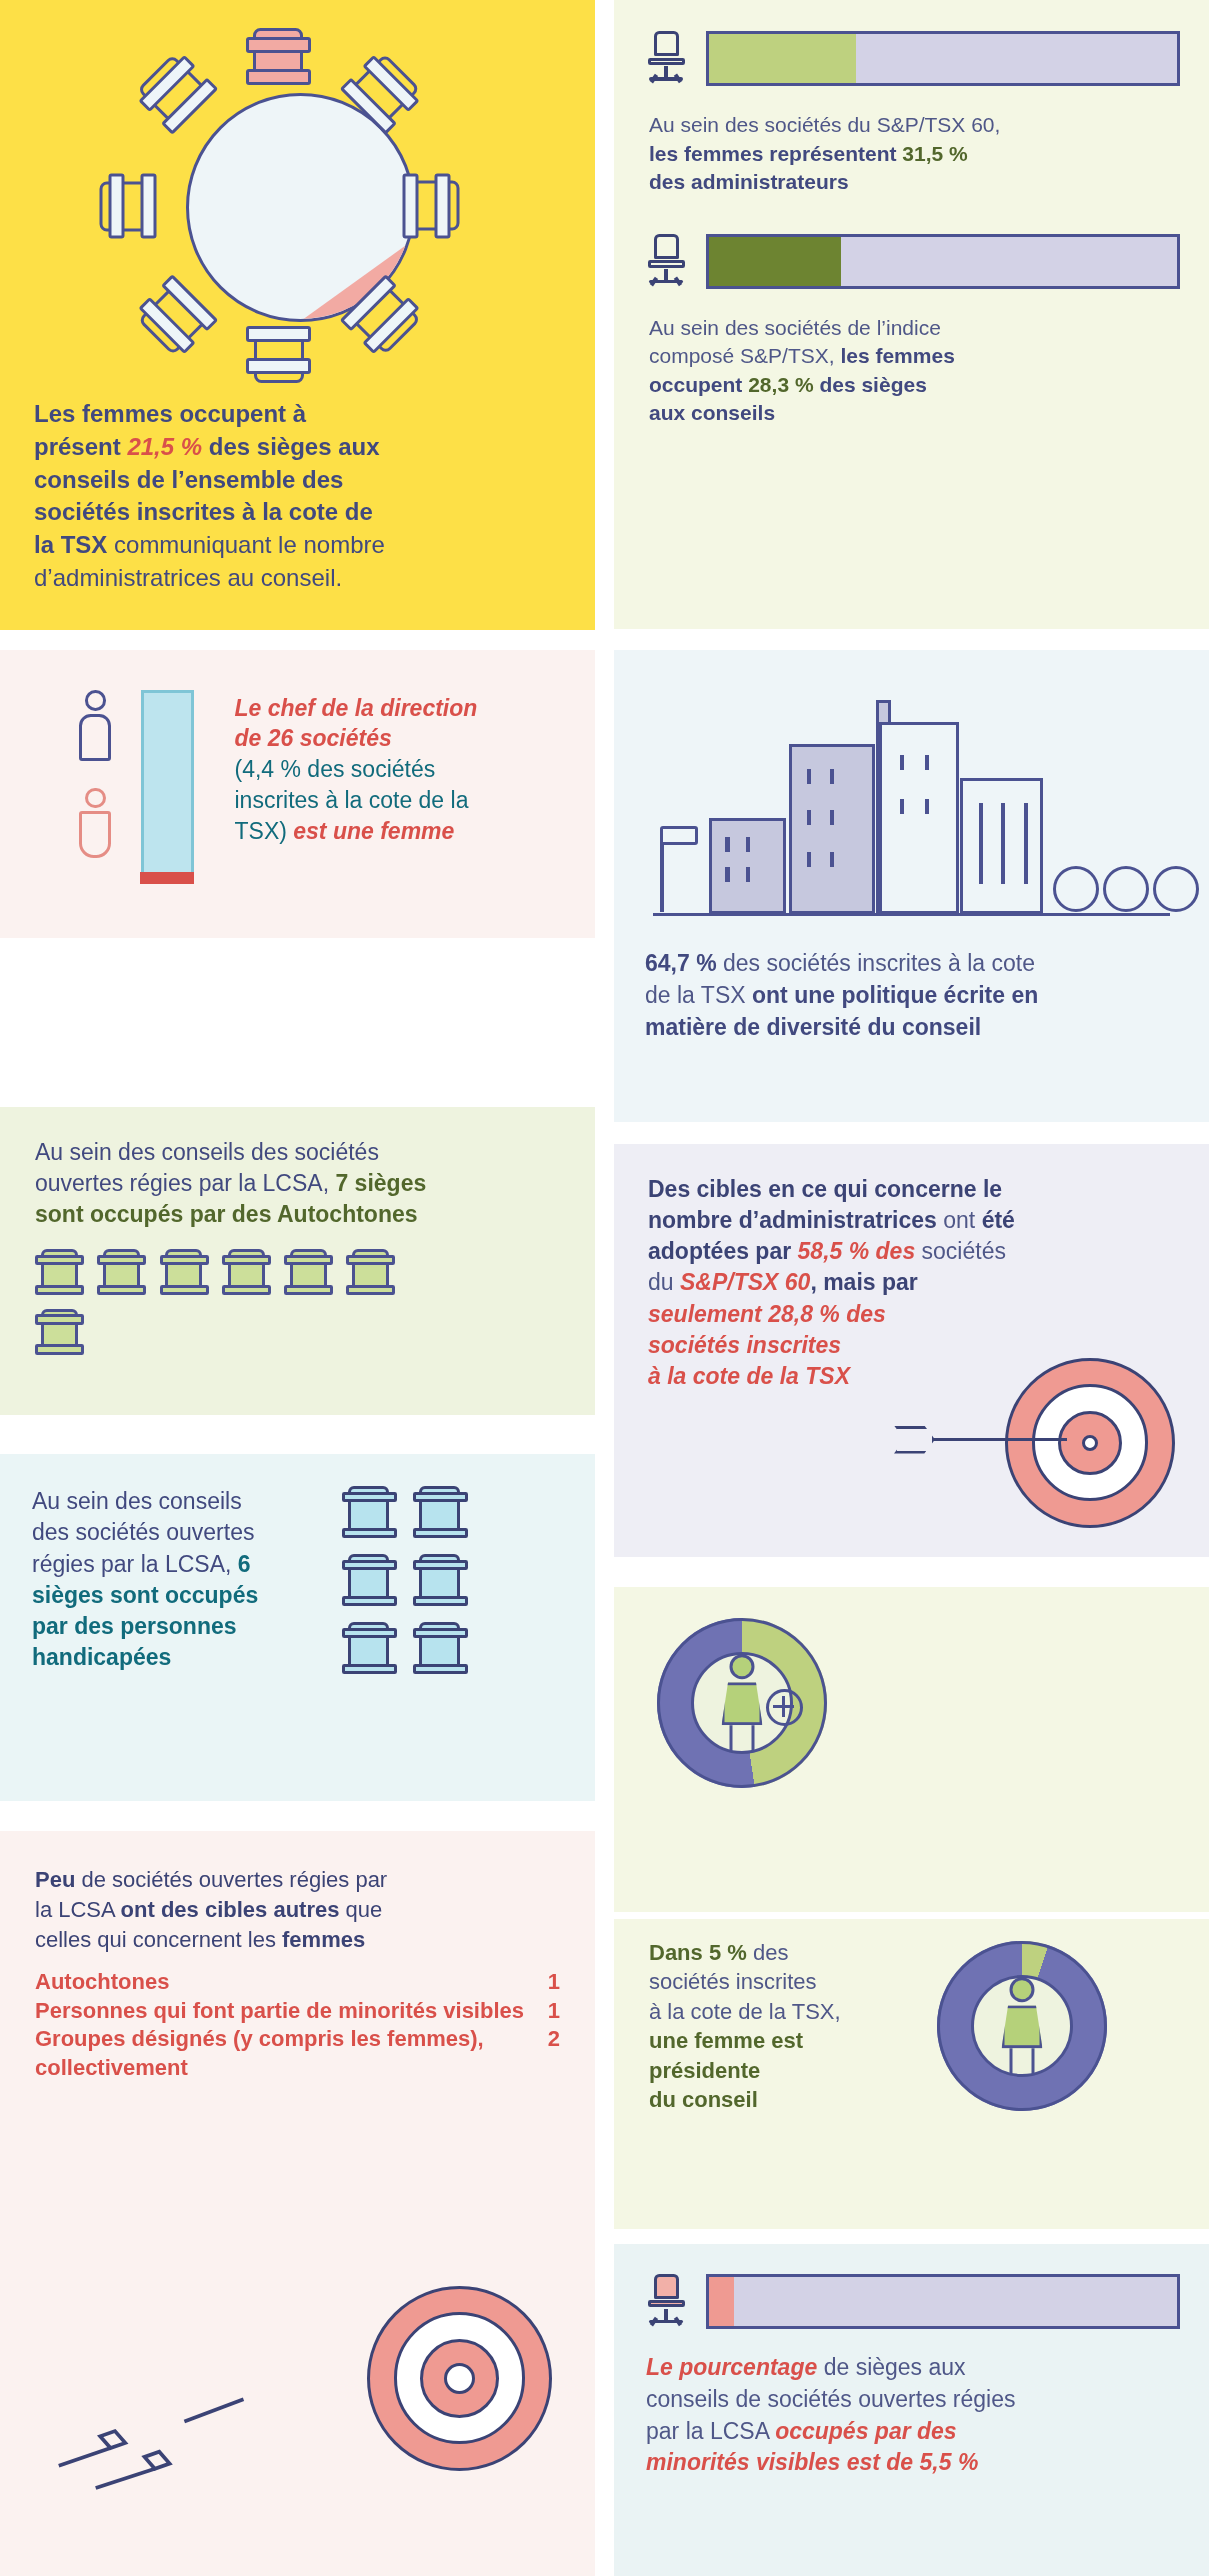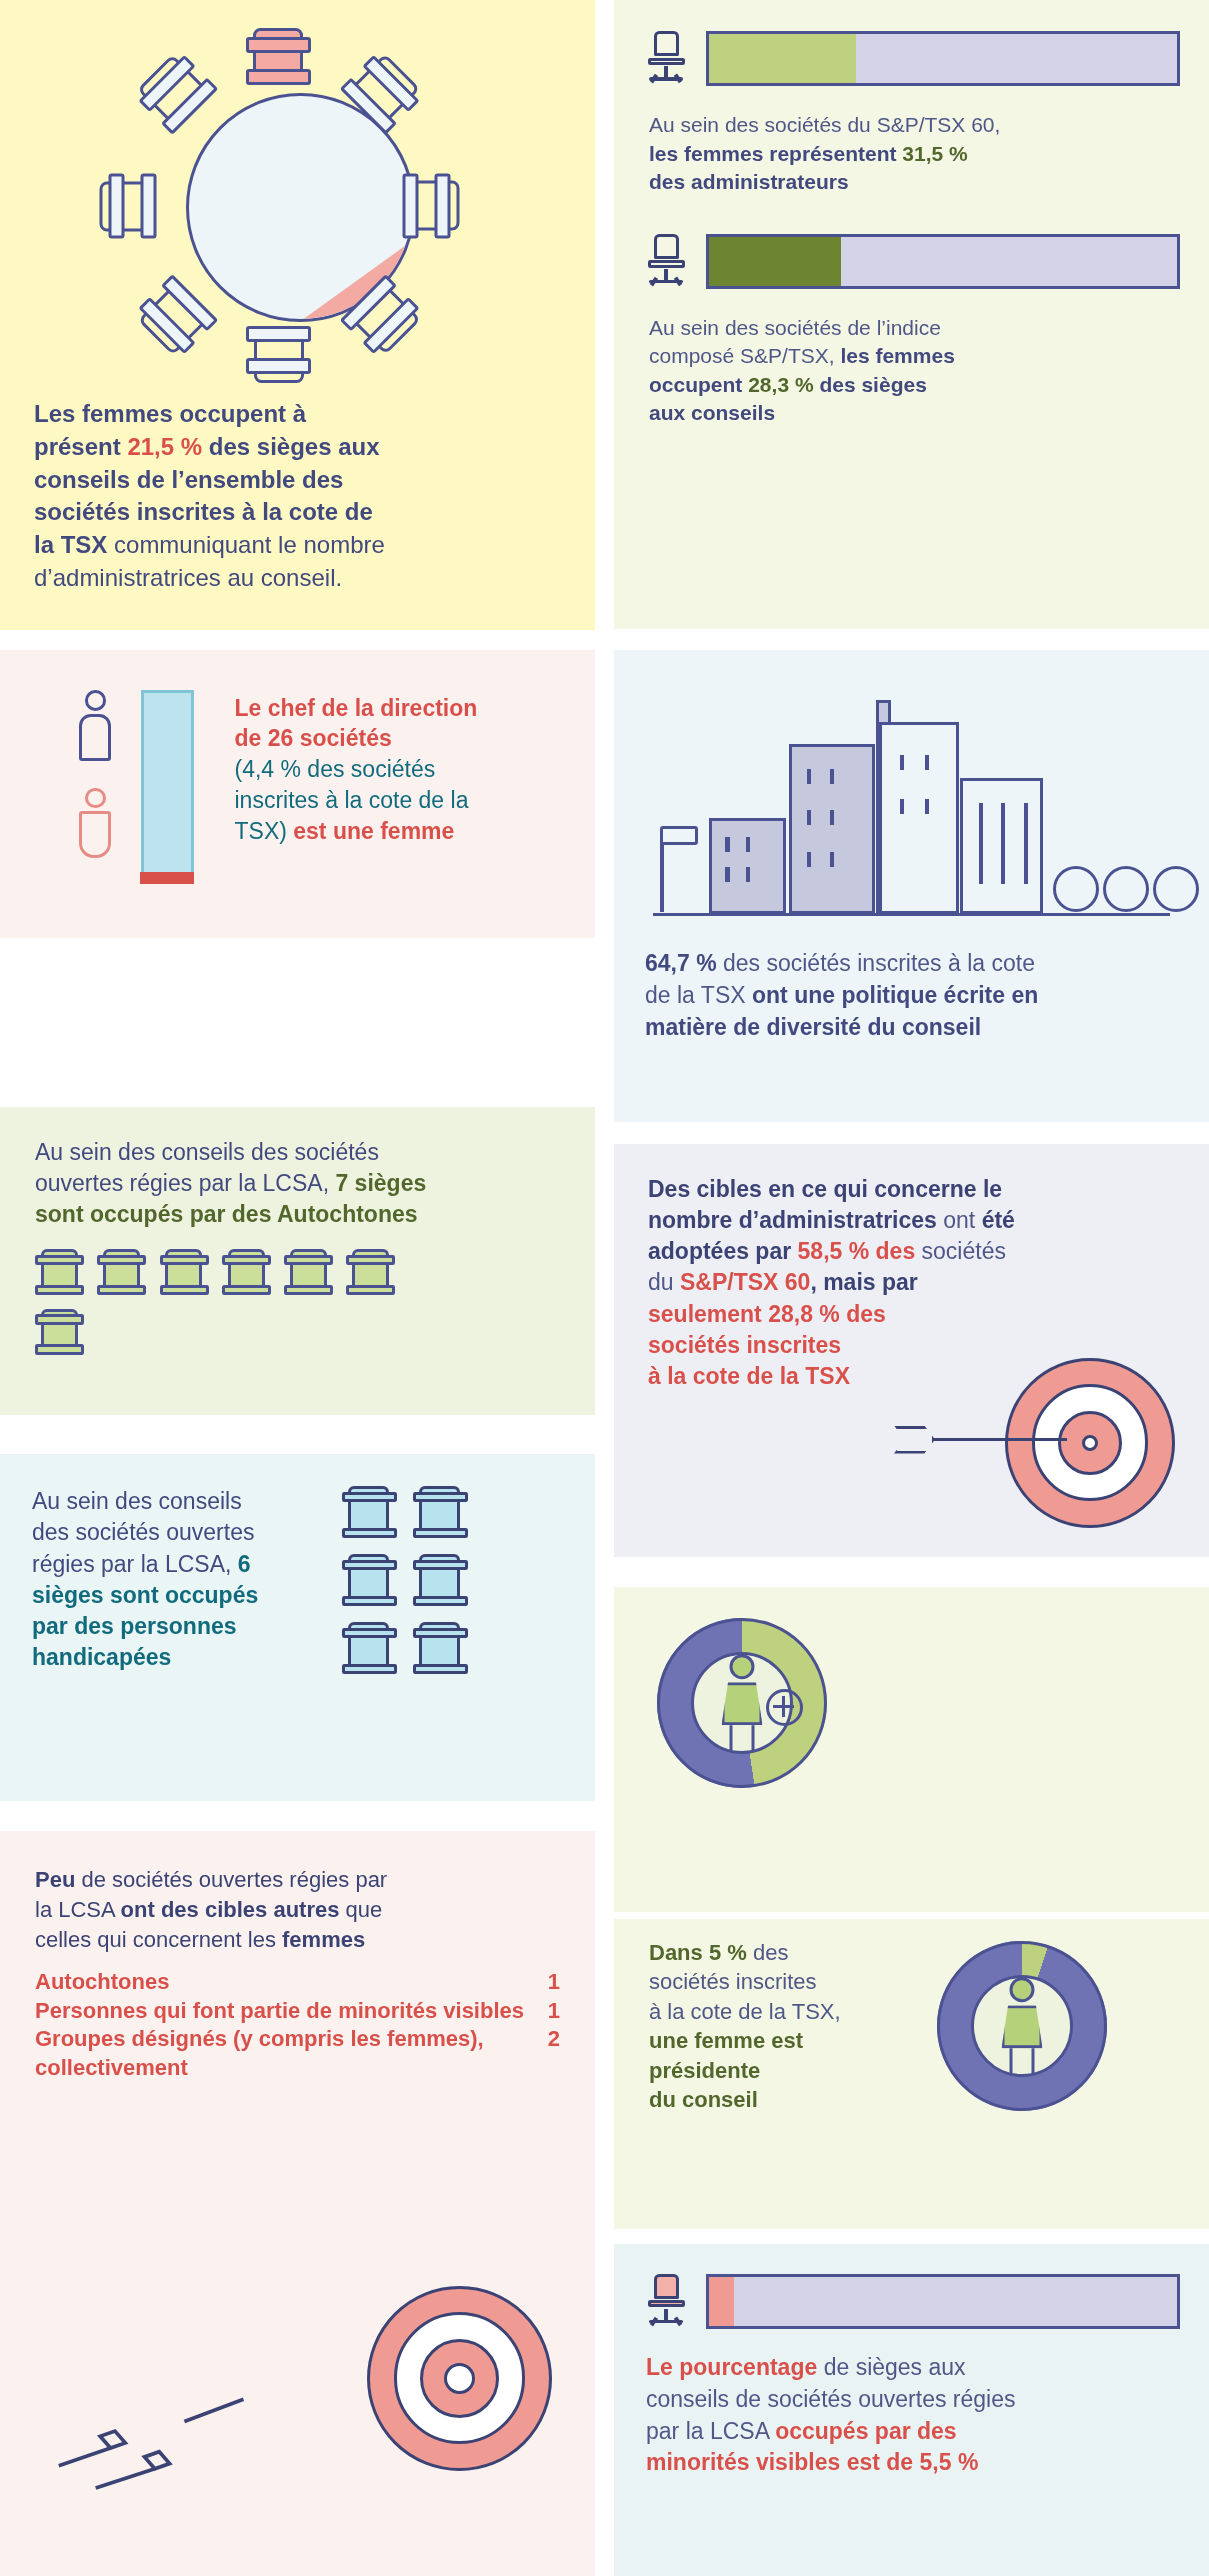--- a/index.html
+++ b/index.html
@@ -16,32 +16,32 @@
     column-gap:19px;
     padding:0 0 0 0;
   }
   .col { position:relative; }
 
   .panel { position:absolute; left:0; width:595px; }
 
   
   .c-blue   { color:#41497f; }
   .c-navy   { color:#3b4375; }
-  .c-red    { color:#d9504a; }
+  .c-red    { color:#d9504a;font-style:italic; }
   .c-olive  { color:#52672c; }
   .c-teal   { color:#116b7c; }
   .c-slate  { color:#4f5788; }
 
   
   .txt { line-height:1.34; }
   .b   { font-weight:bold; }
   .light { font-weight:400; }
 
   
-  #p1 { top:0; height:630px; background:#fef9c3; padding:0; }
+  #p1 { top:0; height:630px; background:#fde047; padding:0; }
   #p1 .tablewrap { position:relative; width:546px; height:369px; margin:25px auto 0; }
   .rt-circle {
     position:absolute; left:161px; top:68px; width:229px; height:229px;
     border:3.7px solid #4b5291; border-radius:50%; background:#eef5f8;
     overflow:hidden;
   }
   .rt-slice {
     position:absolute; left:50%; top:50%; width:114px; height:114px;
     background:#f2aaa3;
     transform-origin: 0 100%;

